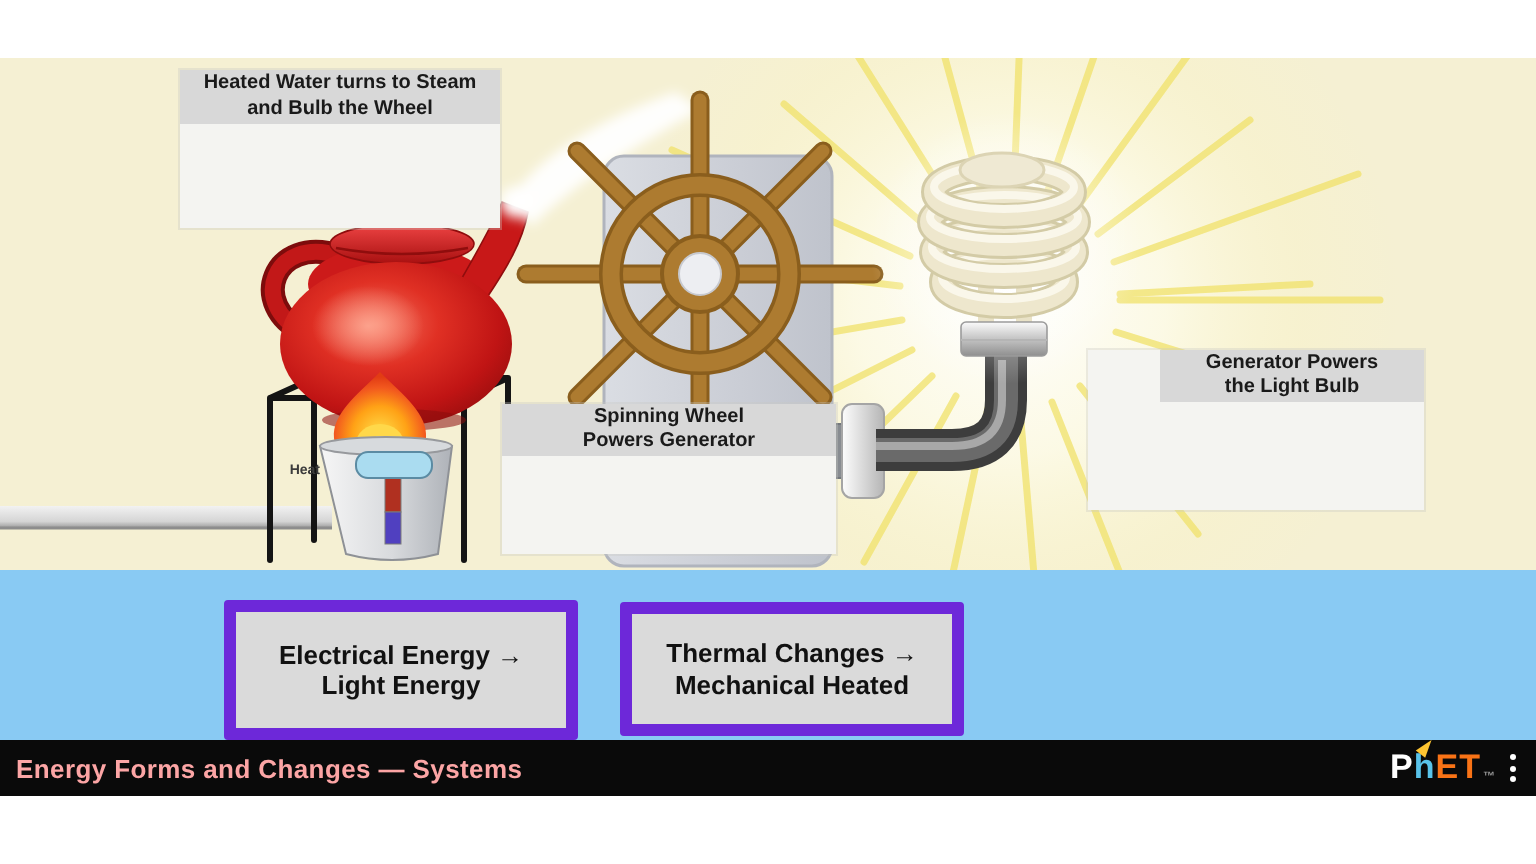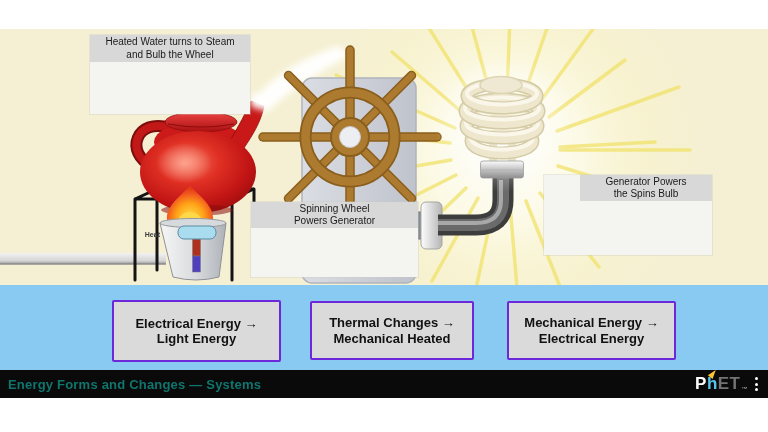--- a/index.html
+++ b/index.html
@@ -2,33 +2,33 @@
 <html><head>
 <meta charset="utf-8">
 <style>
   html,body{margin:0;padding:0;background:#ffffff;}
   body{font-family:"Liberation Sans",sans-serif;}
   .screen{position:relative;width:768px;height:432px;background:#ffffff;overflow:hidden;}
   .stage{position:absolute;left:0;top:29px;width:768px;height:256px;background:#f5f0d3;overflow:hidden;}
   .stage svg{position:absolute;left:0;top:0;}
   .label-box{position:absolute;z-index:5;background:#f4f4f1;box-shadow:0 0 0 1px rgba(200,200,195,.35);}
   .label-box .hd{background:#d8d8d8;display:flex;flex-direction:column;justify-content:center;align-items:center;
-    font-weight:normal;color:#1a1a1a;font-size:10px;line-height:12.5px;text-align:center;}
+    font-weight:bold;color:#1a1a1a;font-size:10px;line-height:12.5px;text-align:center;}
   .blue-band{position:absolute;left:0;top:285px;width:768px;height:85px;background:#89caf3;z-index:6;}
-  .answer-box{position:absolute;background:#dadada;border:2px solid #6d28d9;border-radius:2px;
+  .answer-box{position:absolute;background:#dadada;border:6px solid #6d28d9;border-radius:2px;
     display:flex;flex-direction:column;justify-content:center;align-items:center;
     font-weight:bold;color:#111;font-size:13px;line-height:15.5px;text-align:center;}
   .footer{position:absolute;left:0;top:370px;width:768px;height:28px;background:#0a0a0a;z-index:7;
     display:flex;align-items:center;}
-  .footer-title{color:#0f766e;font-size:13px;font-weight:bold;margin-left:8px;letter-spacing:.2px;}
+  .footer-title{color:#fca5a5;font-size:13px;font-weight:bold;margin-left:8px;letter-spacing:.2px;}
   .logo-wrap{position:absolute;right:10px;top:0;height:28px;display:flex;align-items:center;gap:7px;}
   .phet-logo{font-weight:bold;font-size:17px;letter-spacing:.5px;display:flex;align-items:baseline;}
   .logo-p{color:#ffffff;}
   .logo-h{color:#59c3ea;position:relative;}
-  .logo-et{color:#737373;}
+  .logo-et{color:#f97316;}
   .logo-flame{position:absolute;top:-5px;left:3px;width:0;height:0;border-left:3px solid transparent;
     border-right:3px solid transparent;border-bottom:9px solid #fdc431;transform:rotate(38deg);}
   .logo-tm{color:#9a9a9a;font-size:6px;margin-left:1px;align-self:flex-end;padding-bottom:2px;}
   .kebab{display:flex;flex-direction:column;gap:2.5px;cursor:pointer;}
   .kebab i{width:3px;height:3px;border-radius:50%;background:#ffffff;display:block;}
 </style>
 </head>
 <body>
 
 <div class="screen">
@@ -253,37 +253,33 @@
     </div>
     <div class="label-box" style="left:251px;top:173px;width:167px;height:75px;">
       <div class="hd" style="height:26px;">
         <div>Spinning Wheel</div>
         <div>Powers Generator</div>
       </div>
     </div>
     <div class="label-box" style="left:544px;top:146px;width:168px;height:80px;">
       <div class="hd" style="height:26px;margin-left:36px;">
         <div>Generator Powers</div>
-        <div>the Spins Bulb</div>
+        <div>the Light Bulb</div>
       </div>
     </div>
   </div>
 
   <div class="blue-band">
     <div class="answer-box" style="left:112px;top:15px;width:165px;height:58px;">
       <div>Electrical Energy →</div>
       <div>Light Energy</div>
     </div>
     <div class="answer-box" style="left:310px;top:16px;width:160px;height:55px;">
       <div>Thermal Changes →</div>
       <div>Mechanical Heated</div>
-    </div>
-    <div class="answer-box" style="left:507px;top:16px;width:165px;height:55px;">
-      <div>Mechanical Energy →</div>
-      <div>Electrical Energy</div>
     </div>
   </div>
 
   <div class="footer">
     <div class="footer-title">Energy Forms and Changes — Systems</div>
     <div class="logo-wrap">
       <div class="phet-logo">
         <span class="logo-p">P</span>
           <span class="logo-h"><span>h</span><span class="logo-flame"></span></span>
           <span class="logo-et">ET</span>

